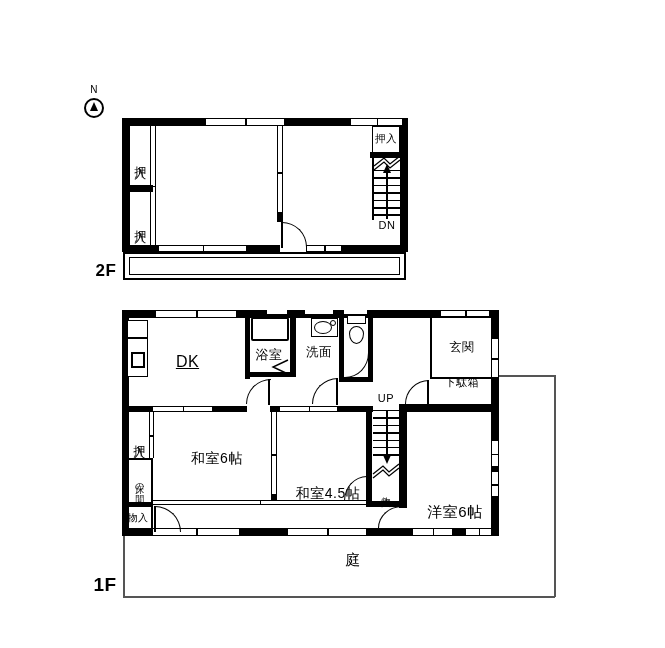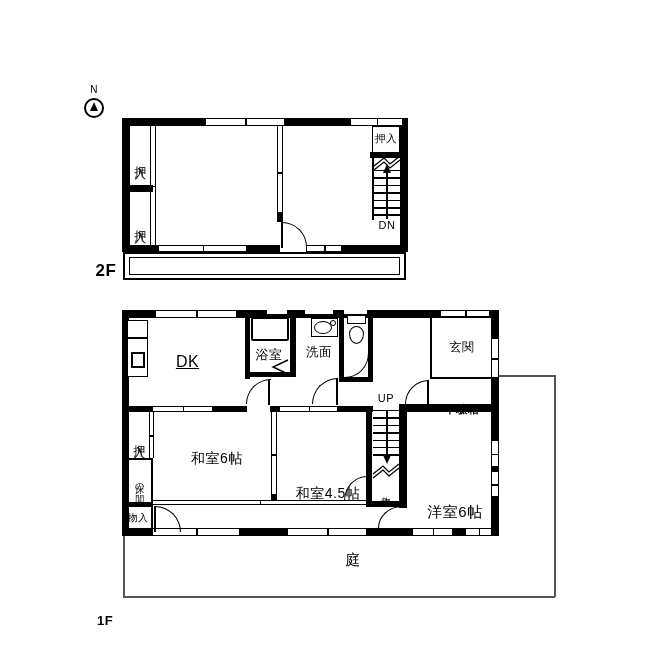--- a/index.html
+++ b/index.html
@@ -144,21 +144,21 @@
   <div class="box" style="left:311px;top:318px;width:27px;height:19px;">
     <div style="position:absolute;left:2px;top:2px;width:16px;height:11px;border:1.5px solid #000;border-radius:50%;"></div>
     <div style="position:absolute;right:1px;top:1px;width:4px;height:4px;border:1px solid #000;border-radius:50%;"></div>
   </div>
   <div class="lbl" style="left:294px;top:345px;width:50px;height:15px;font-size:12.5px;">洗面</div>
 
   <div class="box" style="left:347px;top:315px;width:19px;height:9px;"></div>
   <div class="box" style="left:349px;top:326px;width:15px;height:18px;border-radius:50% 50% 50% 50% / 42% 42% 58% 58%;"></div>
 
   <div class="lbl" style="left:436px;top:340px;width:52px;height:15px;font-size:12px;">玄関</div>
-  <div class="lbl" style="left:434px;top:403px;width:56px;height:14px;font-size:11px;font-weight:bold;">下駄箱</div>
+  <div class="lbl" style="left:434px;top:376px;width:56px;height:14px;font-size:11px;">下駄箱</div>
 
   <div class="lbl" style="left:372px;top:393px;width:28px;height:12px;font-size:11px;">UP</div>
   <div class="treads" style="left:373px;top:410px;width:26px;height:52px;"></div>
   <div class="tl" style="left:386px;top:411px;width:1.5px;height:46px;"></div>
   <div class="tri-dn" style="left:382.5px;top:455px;"></div>
   <svg style="left:373px;top:463px;" width="26" height="16">
     <path d="M0 11 L10 3 L16 9 L26 1" fill="none" stroke="#000" stroke-width="1.3"></path>
     <path d="M0 15 L10 7 L16 13 L26 5" fill="none" stroke="#000" stroke-width="1.3"></path>
   </svg>
   <div class="lbl v" style="left:377px;top:477px;width:18px;height:26px;font-size:9.5px;">物入</div>
@@ -193,15 +193,15 @@
   <div class="arc hinge-bl" style="left:155px;top:506px;width:26px;height:26px;"></div>
   <div class="tl" style="left:154px;top:506px;width:2px;height:26px;"></div>
   <div class="arc hinge-br" style="left:378px;top:506px;width:24px;height:22px;"></div>
 
   <div class="gl" style="left:499px;top:375px;width:56px;height:1.5px;"></div>
   <div class="gl" style="left:554px;top:375px;width:1.5px;height:222px;"></div>
   <div class="gl" style="left:123px;top:596px;width:432px;height:1.5px;"></div>
   <div class="gl" style="left:123px;top:536px;width:1.5px;height:61px;"></div>
   <div class="lbl" style="left:340px;top:551px;width:26px;height:18px;font-size:15px;">庭</div>
 
-  <div class="lbl bold" style="left:91px;top:575px;width:28px;height:20px;font-size:13px;margin-top:36px;">1F</div>
+  <div class="lbl bold" style="left:91px;top:575px;width:28px;height:20px;font-size:19px;">1F</div>
 
 </div>
 
 </body></html>

